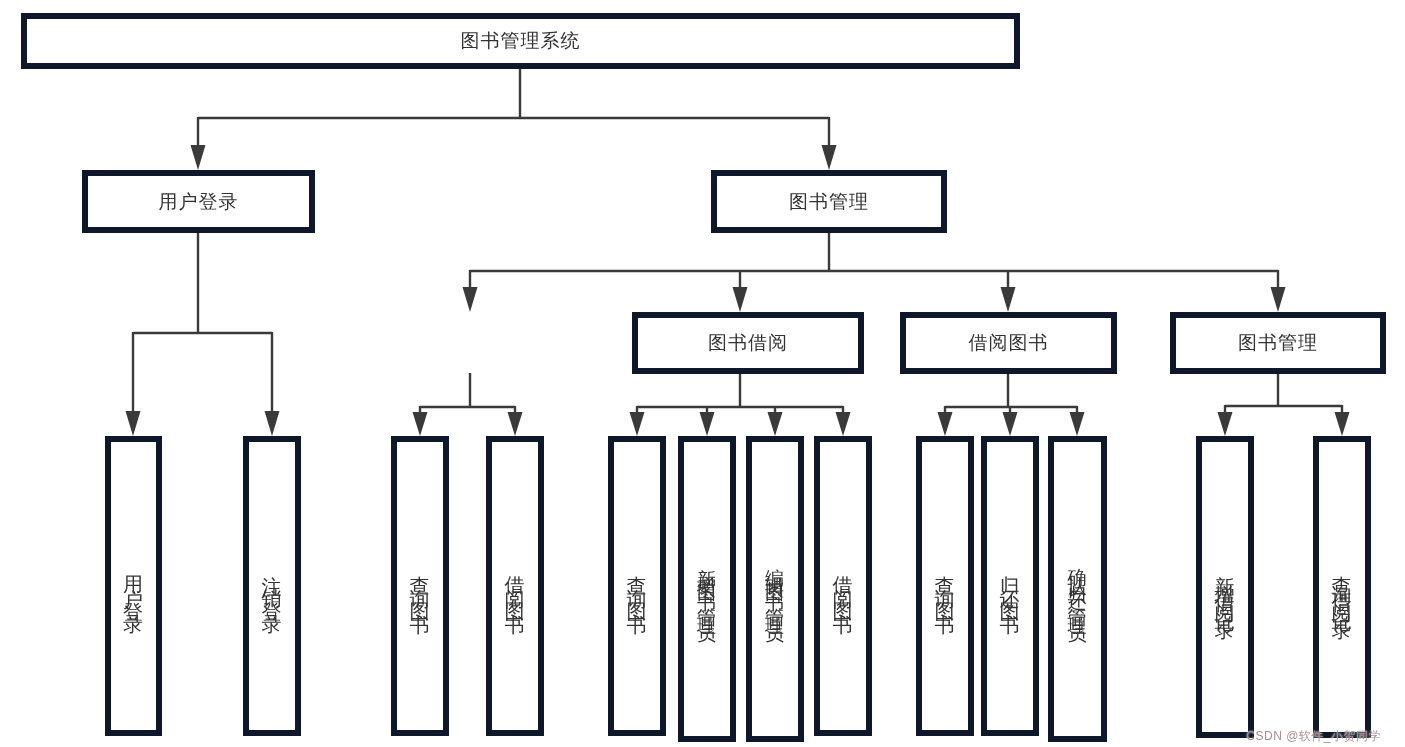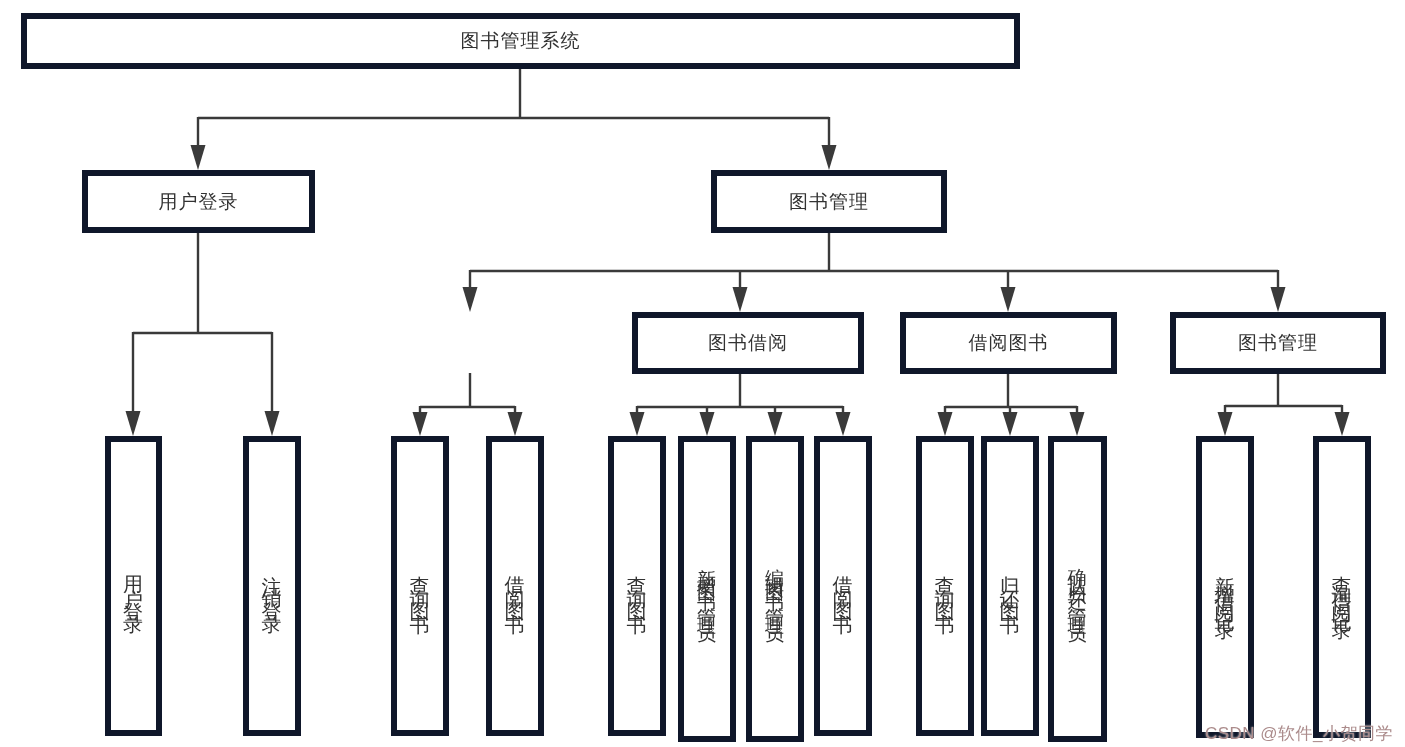--- a/index.html
+++ b/index.html
@@ -46,24 +46,24 @@
     writing-mode: vertical-lr;
     font-size: 20px;
     line-height: 1;
     letter-spacing: 13px;
     white-space: nowrap;
   }
   .leaf.long .v-label { letter-spacing: 9px; }
   .leaf.manager .v-label { letter-spacing: 8px; font-size: 19px; }
   #watermark {
     position: absolute;
-    right: 12px;
+    right: 24px;
     bottom: 2px;
     z-index: 3;
-    font-size: 17px;
+    font-size: 12px;
     letter-spacing: 0.5px;
     white-space: nowrap;
     text-shadow: 0 0 2px #ffffff;
   }
 </style>
 </head>
 <body>
 
 <div id="canvas" style="color: rgb(51, 51, 51);">
 

